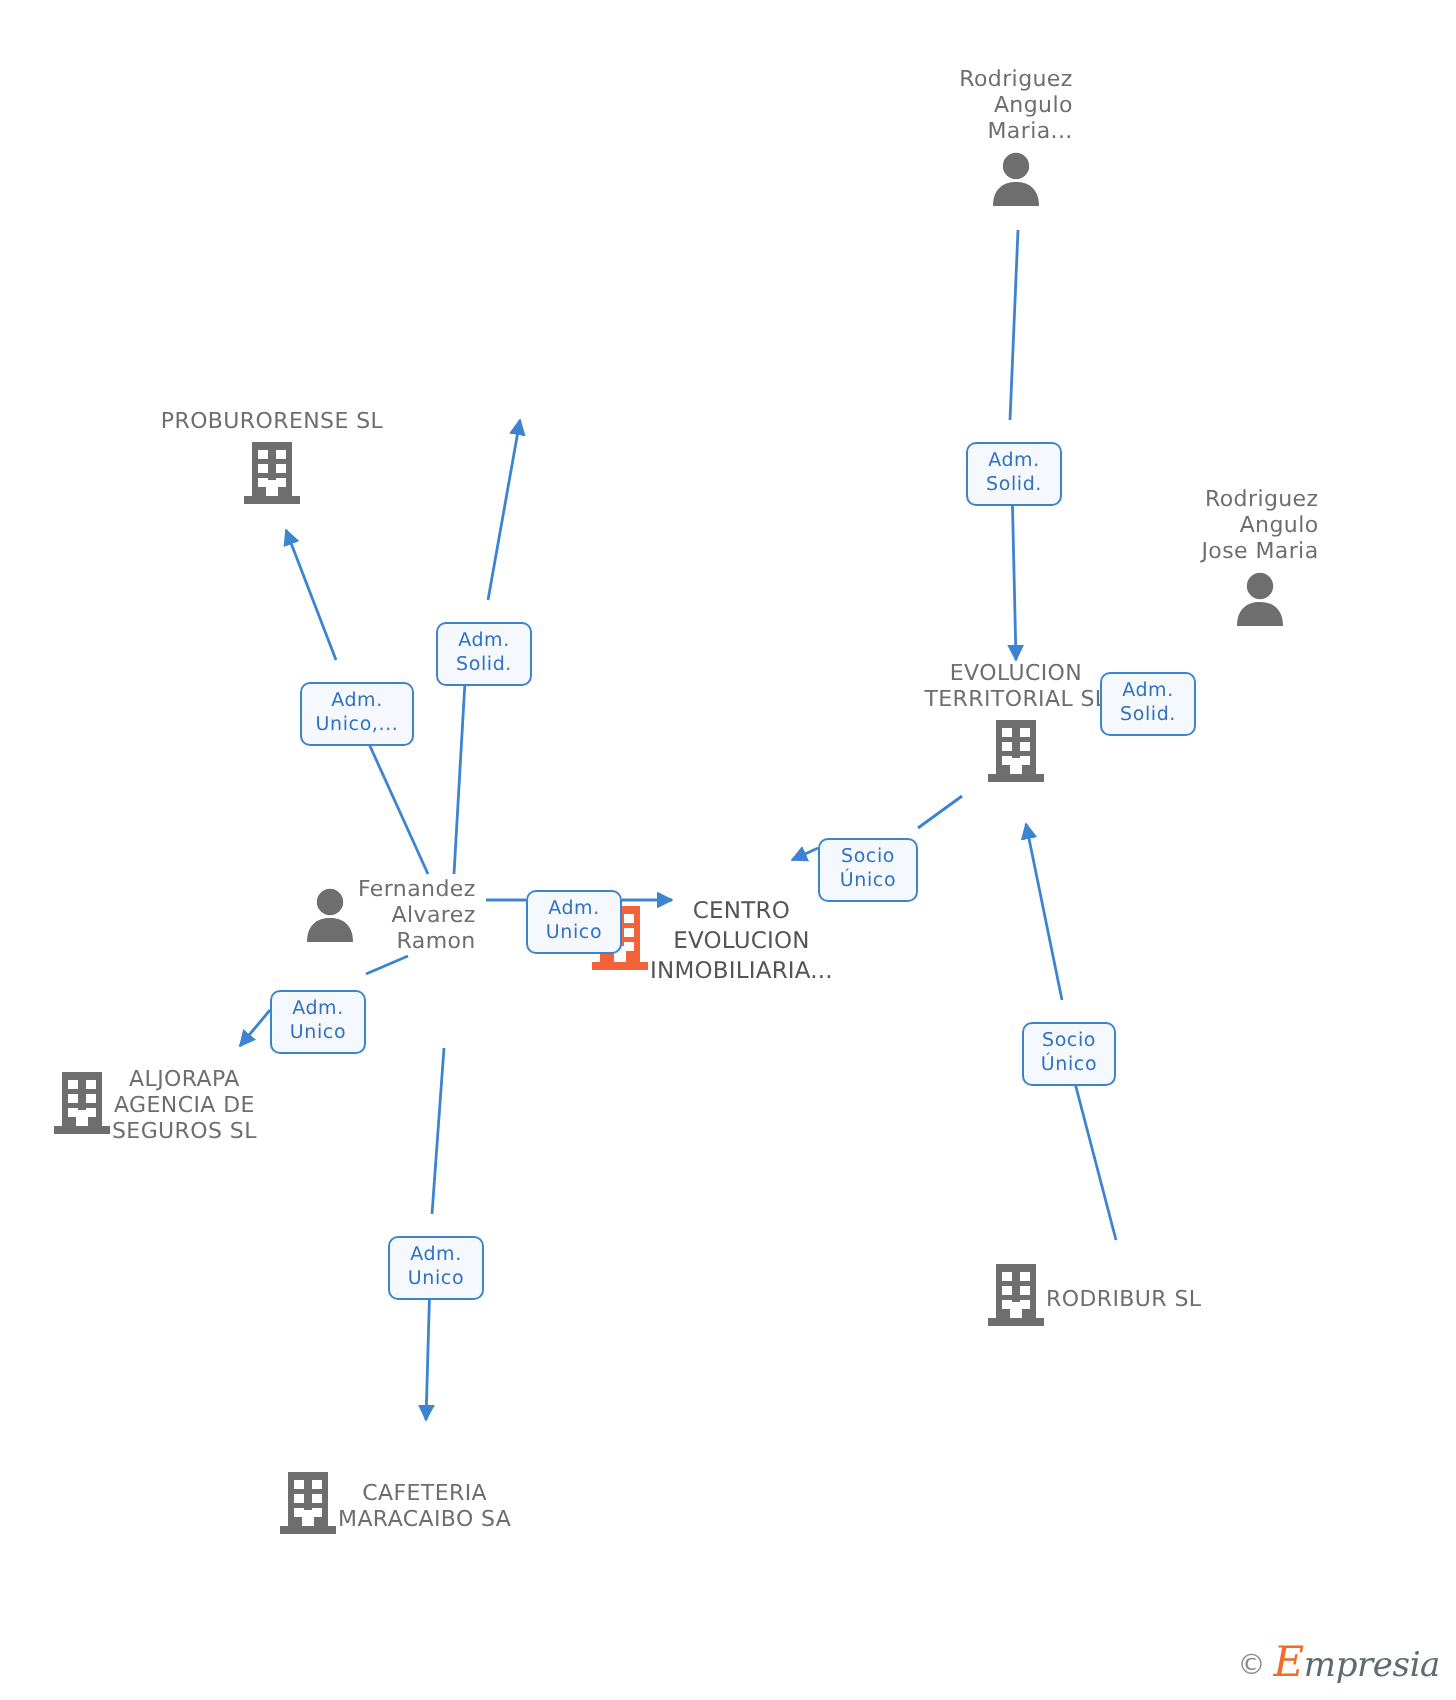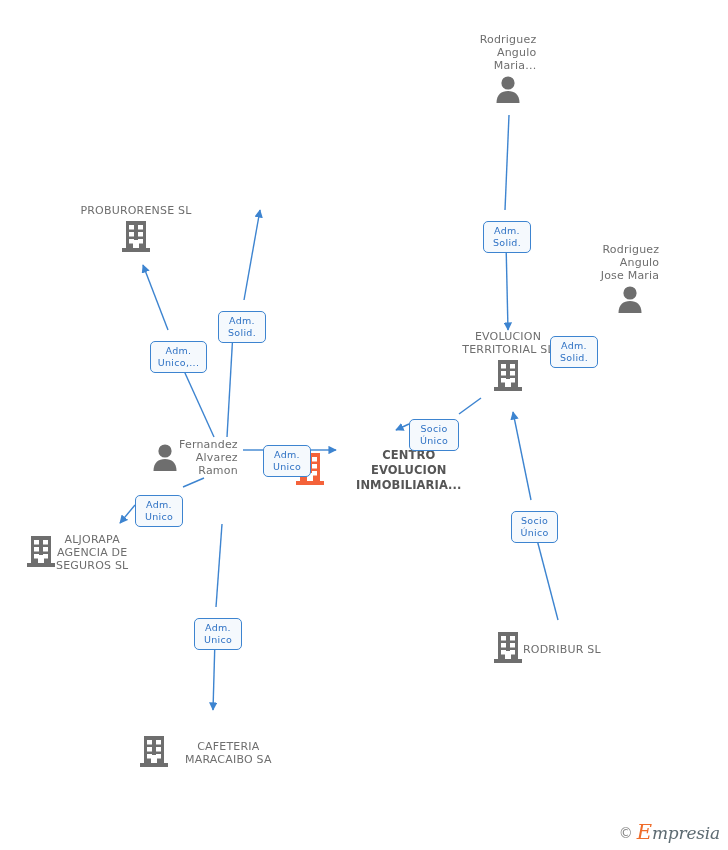--- a/index.html
+++ b/index.html
@@ -45,25 +45,24 @@
     margin-top: 2px;
     text-align: center;
     color: #6e6e6e;
     font-size: 11px;
     line-height: 13px;
     letter-spacing: 0.2px;
     white-space: pre-line;
   }
   .node.company-main .caption {
     color: #555555;
-    font-weight: bold;
+    font-weight: normal;
     font-size: 11.5px;
     line-height: 15px;
     letter-spacing: 0.1px;
-    margin-left: 31px;
   }
   
   .node.person .caption {
     margin-top: 1px;
     text-align: right;
   }
   
   .node.label-top {
     flex-direction: column-reverse;
   }
@@ -291,21 +290,21 @@
         <rect x="8" y="12" width="5" height="4.5" fill="#ffffff"></rect>
         <rect x="17" y="12" width="5" height="4.5" fill="#ffffff"></rect>
         <rect x="8" y="19" width="5" height="4.5" fill="#ffffff"></rect>
         <rect x="17" y="19" width="5" height="4.5" fill="#ffffff"></rect>
         <rect x="12" y="20" width="6" height="8" fill="#ffffff"></rect>
       </svg>
     </span>
     <span class="caption">RODRIBUR  SL</span>
   </div>
 
-  <div class="node company" style="left:214px; top:735px;gap:16px;">
+  <div class="node company" style="left:214px; top:735px;">
     <span class="ico">
       <svg width="30" height="34" viewBox="0 0 30 34" aria-hidden="true">
         <rect x="5" y="1" width="20" height="27" fill="#6e6e6e"></rect>
         <rect x="1" y="28" width="28" height="4" fill="#6e6e6e"></rect>
         <rect x="8" y="5" width="5" height="4.5" fill="#ffffff"></rect>
         <rect x="17" y="5" width="5" height="4.5" fill="#ffffff"></rect>
         <rect x="8" y="12" width="5" height="4.5" fill="#ffffff"></rect>
         <rect x="17" y="12" width="5" height="4.5" fill="#ffffff"></rect>
         <rect x="8" y="19" width="5" height="4.5" fill="#ffffff"></rect>
         <rect x="17" y="19" width="5" height="4.5" fill="#ffffff"></rect>

